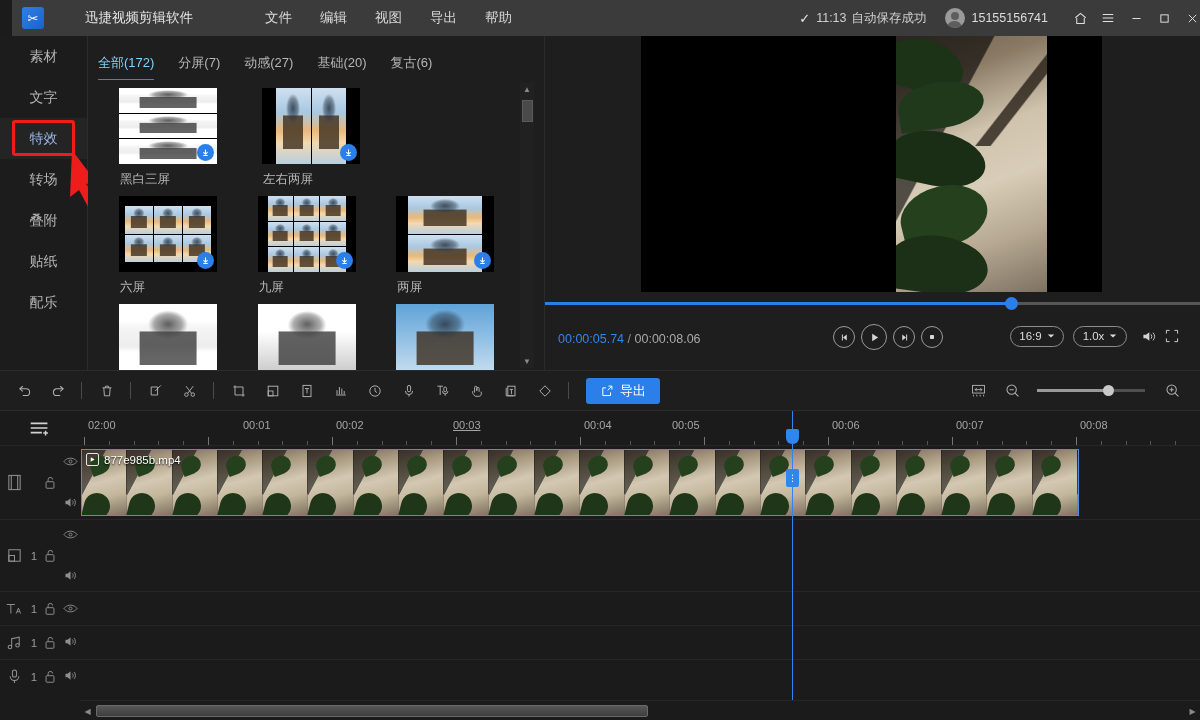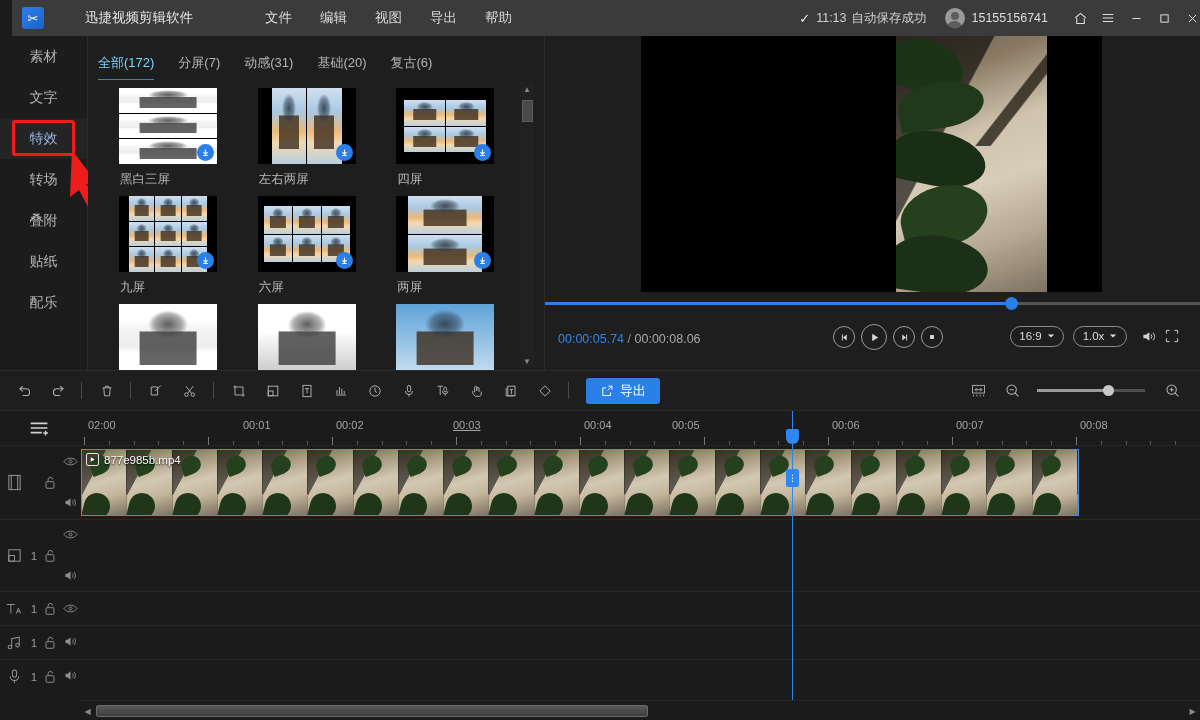--- a/index.html
+++ b/index.html
@@ -325,21 +325,21 @@
   <div class="annot-arrow">
     <svg width="60" height="70" viewBox="0 0 60 70">
       <path d="M10 2 L34 34 L24 36 L42 62 L30 66 L17 42 L8 49 Z" fill="#ef1c1c"></path>
     </svg>
   </div>
 
   <div class="effects">
     <div class="cat-tabs">
       <div class="cat-tab active">全部(172)</div>
       <div class="cat-tab">分屏(7)</div>
-      <div class="cat-tab">动感(31)</div>
+      <div class="cat-tab">动感(27)</div>
       <div class="cat-tab">基础(20)</div>
       <div class="cat-tab">复古(6)</div>
     </div>
 
     <div class="grid">
 
       <div class="row">
         <div class="cell">
           <div class="thumb">
             <div class="pic" style="grid-template-rows:1fr 1fr 1fr;">
@@ -362,77 +362,61 @@
                 <div class="tile"></div>
             </div>
             <div class="badge">
               <svg width="9" height="9" viewBox="0 0 12 12" stroke="#fff" stroke-width="1.4" fill="none">
                   <path d="M6 2v6M3.2 5.6 6 8.4l2.8-2.8M3 10h6"></path>
                 </svg>
             </div>
           </div>
           <div class="cap">左右两屏</div>
         </div>
+      </div>
+
+      <div class="row">
         <div class="cell">
           <div class="thumb">
-            <div class="pic" style="grid-template-columns:1fr 1fr; grid-template-rows:1fr 1fr; left:8px; right:8px; top:12px; bottom:12px;">
+            <div class="pic" style="grid-template-columns:1fr 1fr 1fr; grid-template-rows:1fr 1fr; left:6px; right:6px; top:10px; bottom:10px;">
               <div class="tile"></div>
                 <div class="tile"></div>
+                <div class="tile"></div>
+              <div class="tile"></div>
                 <div class="tile"></div>
                 <div class="tile"></div>
             </div>
             <div class="badge">
               <svg width="9" height="9" viewBox="0 0 12 12" stroke="#fff" stroke-width="1.4" fill="none">
                   <path d="M6 2v6M3.2 5.6 6 8.4l2.8-2.8M3 10h6"></path>
                 </svg>
             </div>
           </div>
-          <div class="cap">四屏</div>
-        </div>
-      </div>
-
-      <div class="row">
+          <div class="cap">六屏</div>
+        </div>
         <div class="cell">
           <div class="thumb">
             <div class="pic" style="grid-template-columns:1fr 1fr 1fr; grid-template-rows:1fr 1fr 1fr; left:10px; right:10px;">
               <div class="tile"></div>
                 <div class="tile"></div>
                 <div class="tile"></div>
               <div class="tile"></div>
                 <div class="tile"></div>
                 <div class="tile"></div>
               <div class="tile"></div>
                 <div class="tile"></div>
                 <div class="tile"></div>
             </div>
             <div class="badge">
               <svg width="9" height="9" viewBox="0 0 12 12" stroke="#fff" stroke-width="1.4" fill="none">
                   <path d="M6 2v6M3.2 5.6 6 8.4l2.8-2.8M3 10h6"></path>
                 </svg>
             </div>
           </div>
           <div class="cap">九屏</div>
-        </div>
-        <div class="cell">
-          <div class="thumb">
-            <div class="pic" style="grid-template-columns:1fr 1fr 1fr; grid-template-rows:1fr 1fr; left:6px; right:6px; top:10px; bottom:10px;">
-              <div class="tile"></div>
-                <div class="tile"></div>
-                <div class="tile"></div>
-              <div class="tile"></div>
-                <div class="tile"></div>
-                <div class="tile"></div>
-            </div>
-            <div class="badge">
-              <svg width="9" height="9" viewBox="0 0 12 12" stroke="#fff" stroke-width="1.4" fill="none">
-                  <path d="M6 2v6M3.2 5.6 6 8.4l2.8-2.8M3 10h6"></path>
-                </svg>
-            </div>
-          </div>
-          <div class="cap">六屏</div>
         </div>
         <div class="cell">
           <div class="thumb">
             <div class="pic" style="grid-template-rows:1fr 1fr; left:12px; right:12px;">
               <div class="tile"></div>
                 <div class="tile"></div>
             </div>
             <div class="badge">
               <svg width="9" height="9" viewBox="0 0 12 12" stroke="#fff" stroke-width="1.4" fill="none">
                   <path d="M6 2v6M3.2 5.6 6 8.4l2.8-2.8M3 10h6"></path>

